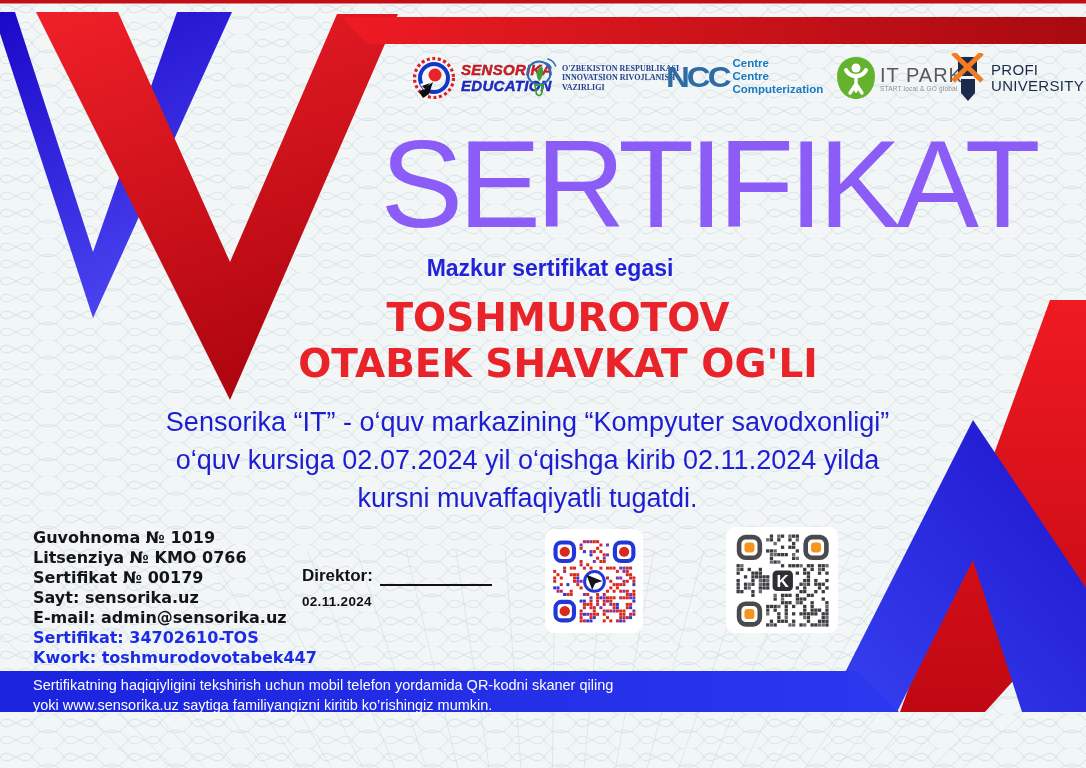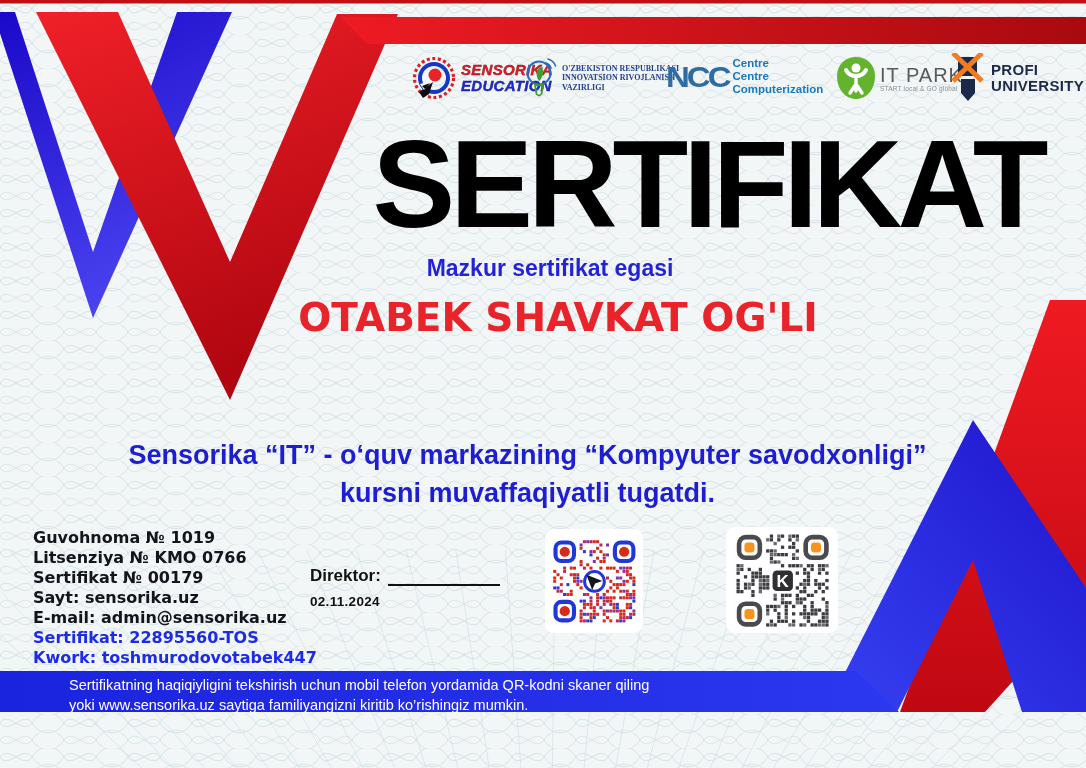--- a/index.html
+++ b/index.html
@@ -10,43 +10,43 @@
   
   .lockup{position:absolute;display:flex;align-items:center;gap:4px;}
   .sens-text{font-style:italic;font-weight:bold;font-size:15px;line-height:16px;letter-spacing:.3px;}
   .sens-top{color:#e11b22;-webkit-text-stroke:.4px #7d0d12;}
   .sens-bot{color:#1d2bd6;-webkit-text-stroke:.4px #101a7a;}
   .min-text{font-family:"Liberation Serif",serif;font-weight:bold;font-size:8px;line-height:9.5px;color:#24418c;}
   .ncc-mark{font-weight:bold;font-size:33px;letter-spacing:-3px;color:#2e6ca5;transform:scaleY(.92);}
   .ncc-text{font-weight:bold;font-size:11.5px;line-height:13px;color:#1878c0;}
   .itp-name{font-size:20px;letter-spacing:1px;color:#58595b;line-height:20px;}
   .itp-tag{font-size:6.5px;color:#8a8f93;letter-spacing:.2px;}
-  .profi-text{font-weight:bold;font-size:15px;line-height:16.5px;color:#1b2a4a;letter-spacing:.3px;}
+  .profi-text{font-weight:normal;font-size:15px;line-height:16.5px;color:#1b2a4a;letter-spacing:.3px;}
   
-  .title{left:330px;width:756px;top:122px;font-size:124px;line-height:1;font-weight:bold;
-         letter-spacing:-5px;color:#000000;text-align:center;white-space:nowrap;}
+  .title{left:330px;width:756px;top:122px;font-size:124px;line-height:1;font-weight:normal;
+         letter-spacing:-5px;color:#8b5cf6;text-align:center;white-space:nowrap;}
   .intro{left:350px;width:400px;top:255px;font-size:23px;font-weight:bold;color:#2222d8;text-align:center;}
   .name{left:185px;width:746px;top:295px;font-family:"DejaVu Sans",sans-serif;font-size:39px;line-height:46px;
         font-weight:bold;color:#e8232a;text-align:center;}
-  .bodytxt{left:58px;width:939px;top:403px;font-size:27px;line-height:38px;font-weight:bold;
-           color:#1d1dd2;text-align:center;margin-top:33px;}
+  .bodytxt{left:58px;width:939px;top:403px;font-size:27px;line-height:38px;font-weight:normal;
+           color:#1d1dd2;text-align:center;}
   
   .details{left:33px;top:528px;font-family:"DejaVu Sans",sans-serif;font-size:16px;line-height:20px;font-weight:bold;}
   .d-dark{color:#14141c;}
   .d-blue{color:#1c2be4;}
-  .sig{left:310px;top:566px;font-size:17px;font-weight:bold;color:#111;}
+  .sig{left:302px;top:566px;font-size:17px;font-weight:bold;color:#111;}
   .sig-row{display:flex;align-items:flex-end;}
   .sig-line{display:inline-block;width:112px;border-bottom:2px solid #111;margin-left:7px;height:14px;}
   .sig-date{font-size:13.5px;margin-top:8px;letter-spacing:.3px;}
   
   .qrcard{position:absolute;background:#fff;border-radius:9px;display:flex;align-items:center;justify-content:center;}
   .qr1{left:545px;top:529px;width:98px;height:104px;}
   .qr2{left:726px;top:527px;width:112px;height:106px;}
   
-  .footer{left:33px;top:675px;width:860px;color:#fff;font-size:14.5px;line-height:20px;margin-left:36px;}
+  .footer{left:33px;top:675px;width:860px;color:#fff;font-size:14.5px;line-height:20px;}
   .flink{cursor:pointer;}
 </style>
 </head>
 <body>
 
 <div class="stage">
 
   <svg class="bg" width="1086" height="768" viewBox="0 0 1086 768">
     <defs>
       <pattern id="guill" width="64" height="34" patternUnits="userSpaceOnUse">
@@ -184,34 +184,36 @@
     </svg>
     <div class="profi-text">
       <div>PROFI</div>
       <div>UNIVERSITY</div>
     </div>
   </div>
 
   <div class="abs title">SERTIFIKAT</div>
   <div class="abs intro">Mazkur sertifikat egasi</div>
   <div class="abs name">
+    <div>TOSHMUROTOV</div>
     <div>OTABEK SHAVKAT OG'LI</div>
   </div>
   <div class="abs bodytxt">
     <div>Sensorika “IT” - o‘quv markazining “Kompyuter savodxonligi”</div>
+    <div>o‘quv kursiga 02.07.2024 yil o‘qishga kirib 02.11.2024 yilda</div>
     <div>kursni muvaffaqiyatli tugatdi.</div>
   </div>
 
   <div class="abs details">
     <div class="d-dark">Guvohnoma № 1019</div>
     <div class="d-dark">Litsenziya № KMO 0766</div>
     <div class="d-dark">Sertifikat № 00179</div>
     <div class="d-dark">Sayt: sensorika.uz</div>
     <div class="d-dark">E-mail: admin@sensorika.uz</div>
-    <div class="d-blue">Sertifikat: 22895560-TOS</div>
+    <div class="d-blue">Sertifikat: 34702610-TOS</div>
     <div class="d-blue">Kwork: toshmurodovotabek447</div>
   </div>
 
   <div class="abs sig">
     <div class="sig-row">
       <span>Direktor:</span>
       <span class="sig-line"></span>
     </div>
     <div class="sig-date">02.11.2024</div>
   </div>

